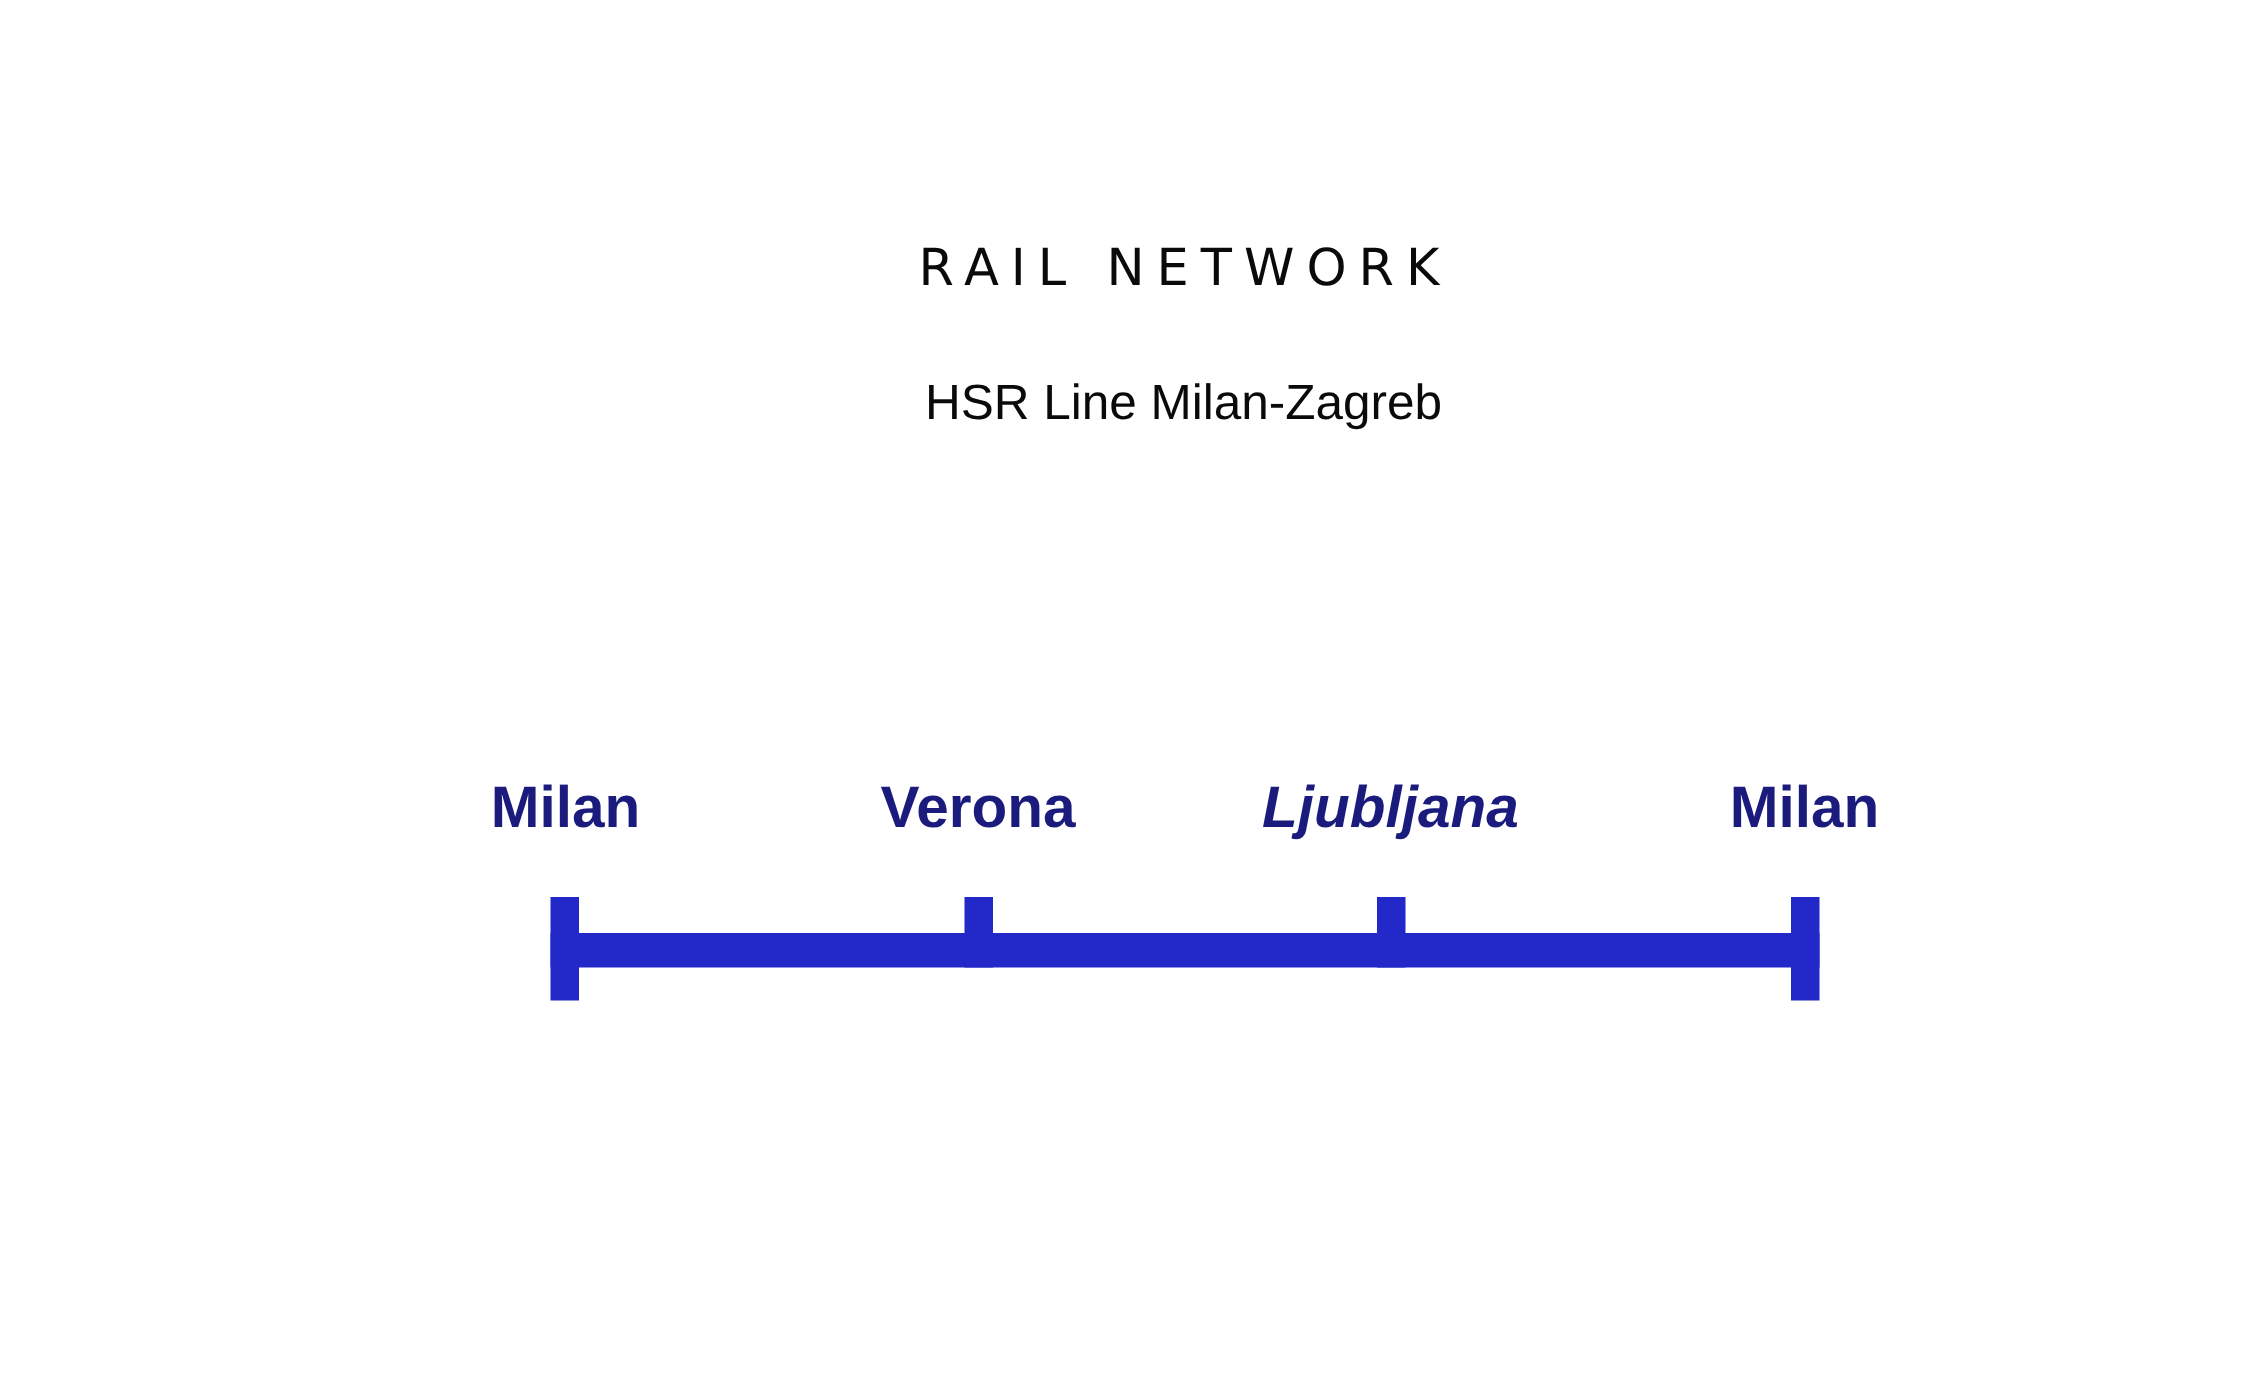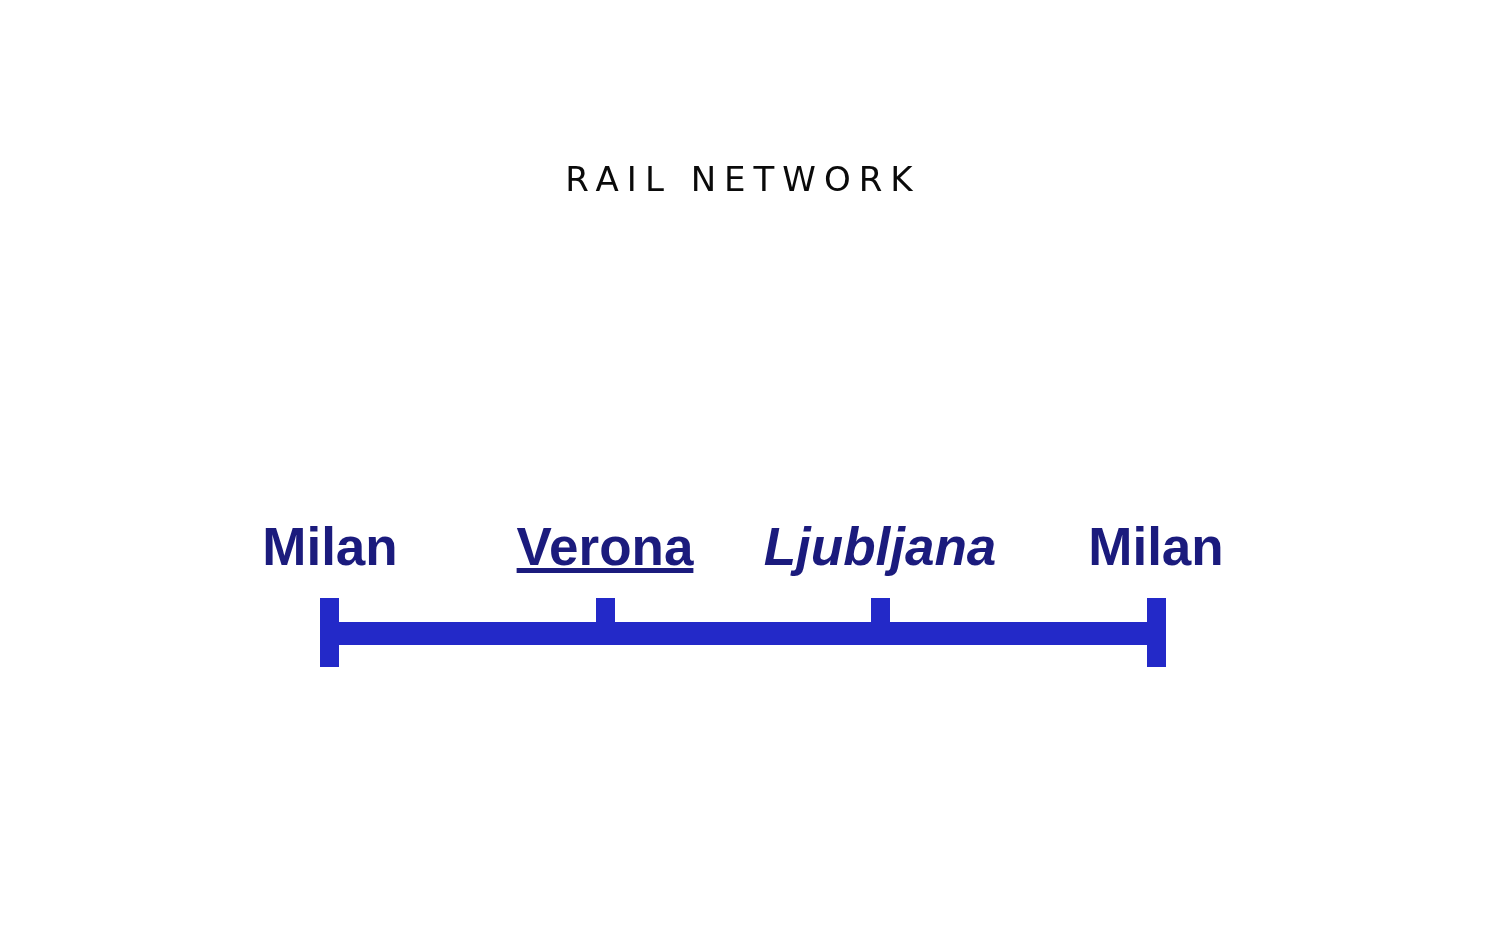--- a/index.html
+++ b/index.html
@@ -11,20 +11,21 @@
   * { margin: 0; padding: 0; box-sizing: border-box; }
   html, body { background: var(--bg-color); }
 
   .page {
     position: relative;
     width: 1256px;
     height: 926px;
     background: var(--bg-color);
     overflow: hidden;
     font-family: "Liberation Sans", sans-serif;
+    margin-left: 47px;
   }
 
   .title {
     position: absolute;
     top: 159px;
     left: 743px;
     transform: translateX(-50%);
     font-family: "DejaVu Sans", sans-serif;
     font-size: 34px;
     font-weight: 400;
@@ -70,46 +71,47 @@
   }
   .tick.terminal { height: 69px; }
   .tick.mid      { height: 47px; }
 
   .station-label {
     position: absolute;
     top: -81px;
     transform: translateX(-50%);
     font-family: "Liberation Sans", sans-serif;
     font-weight: bold;
-    font-size: 53px;
+    font-size: 39px;
     line-height: 1.15;
     color: var(--label-color);
     white-space: nowrap;
   }
 
   
   .s0 .tick { left: 0; }
   .s0 .station-label { left: 10px; }
 
   .s1 .tick { left: 276px; }
-  .s1 .station-label { left: 285px; text-decoration: underline; }
+  .s1 .station-label { left: 285px; }
 
   .s2 .tick { left: 551px; }
   .s2 .station-label { left: 560px; font-style: italic; }
 
   .s3 .tick { left: 827px; }
   .s3 .station-label { left: 836px; }
 </style>
 </head>
 <body>
 
 <div class="page">
 
   <div class="title">RAIL NETWORK</div>
 
+  <div class="subtitle">HSR Line Milan-Zagreb</div>
 
   <div class="rail">
 
     <div class="rail-bar"></div>
 
     <div class="station s0">
       <div class="station-label">Milan</div>
       <div class="tick terminal"></div>
     </div>
 

